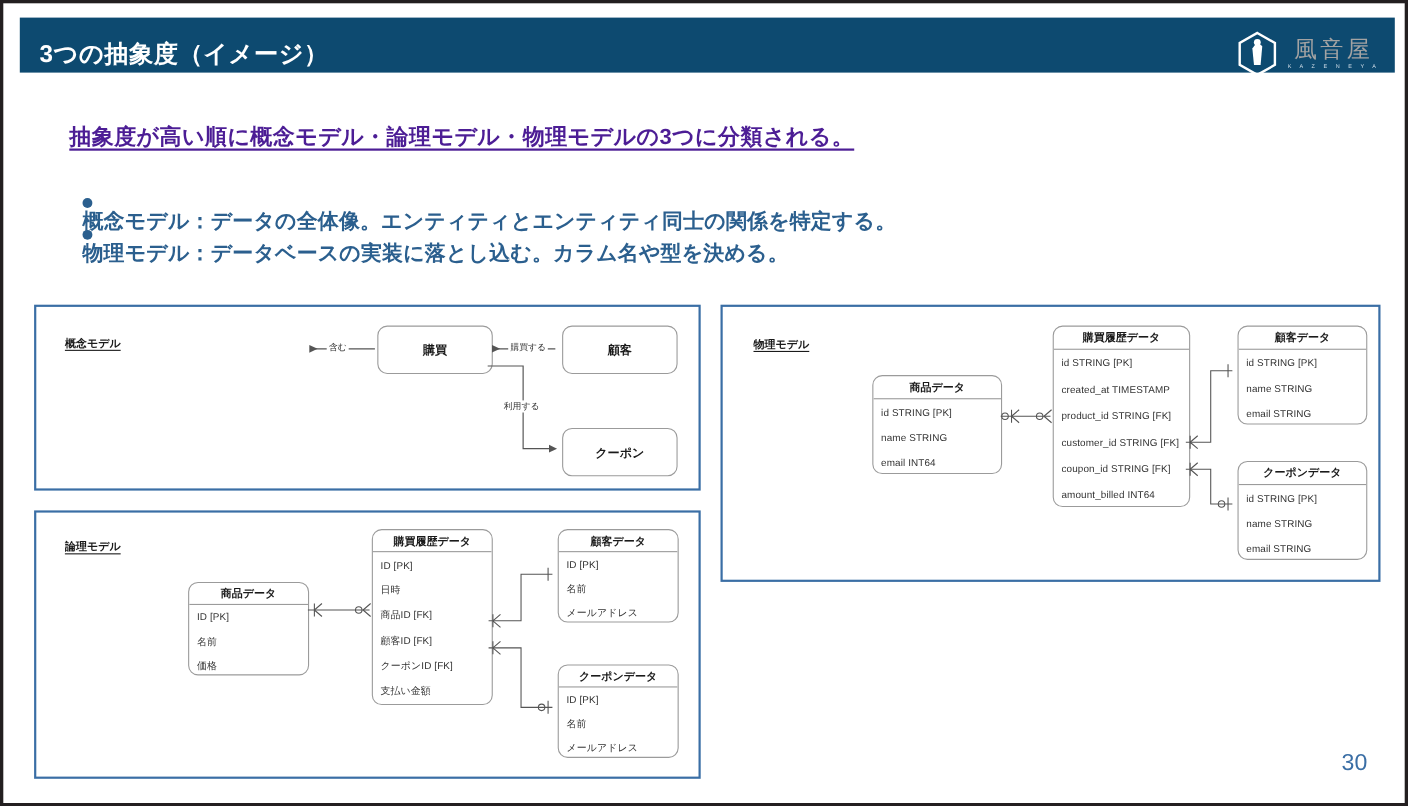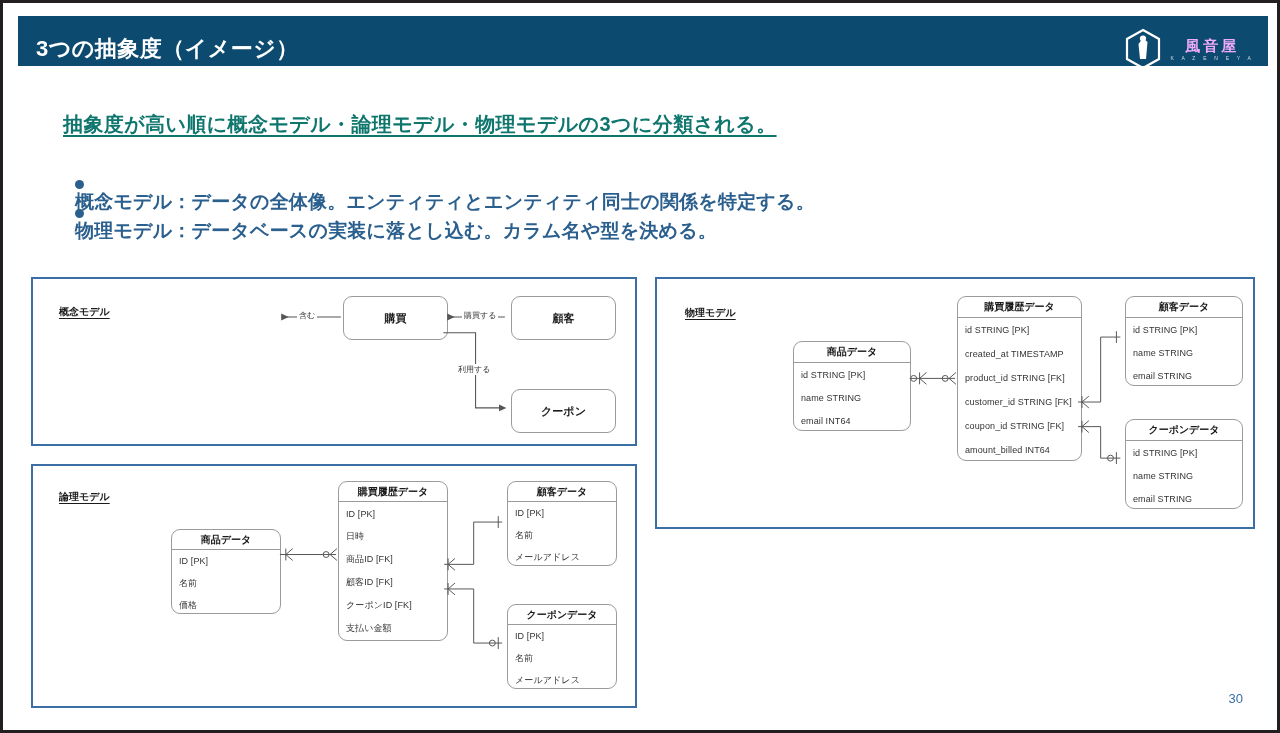--- a/index.html
+++ b/index.html
@@ -51,40 +51,40 @@
     height: 42px;
     position: relative;
   }
   .brand-text {
     display: flex;
     flex-direction: column;
     align-items: center;
     line-height: 1;
   }
   .brand-name {
-    color: #f0abfc;
-    font-size: 15px;
-    font-weight: bold;
+    color: #a3a3a3;
+    font-size: 21px;
+    font-weight: normal;
     letter-spacing: 3px;
   }
   .brand-sub {
     color: #cfdde8;
     font-size: 5px;
     letter-spacing: 3.2px;
     margin-top: 3px;
   }
 
   
   #lead {
     position: absolute;
     left: 60px;
     top: 108px;
     font-size: 20px;
     font-weight: bold;
-    color: #0f766e;
+    color: #4c1d95;
     text-decoration: underline;
     text-underline-offset: 4px;
     letter-spacing: 0.4px;
     white-space: nowrap;
   }
 
   
   #bullets {
     position: absolute;
     left: 72px;
@@ -201,21 +201,21 @@
     background: #ffffff;
     padding: 0 2px;
     white-space: nowrap;
   }
 
   
   #page-number {
     position: absolute;
     right: 34px;
     bottom: 24px;
-    font-size: 13px;
+    font-size: 21px;
     color: #3a6ea5;
   }
 </style>
 </head>
 <body>
 
 <div id="slide">
 
   <div id="header">
     <div id="header-title">3つの抽象度（イメージ）</div>

